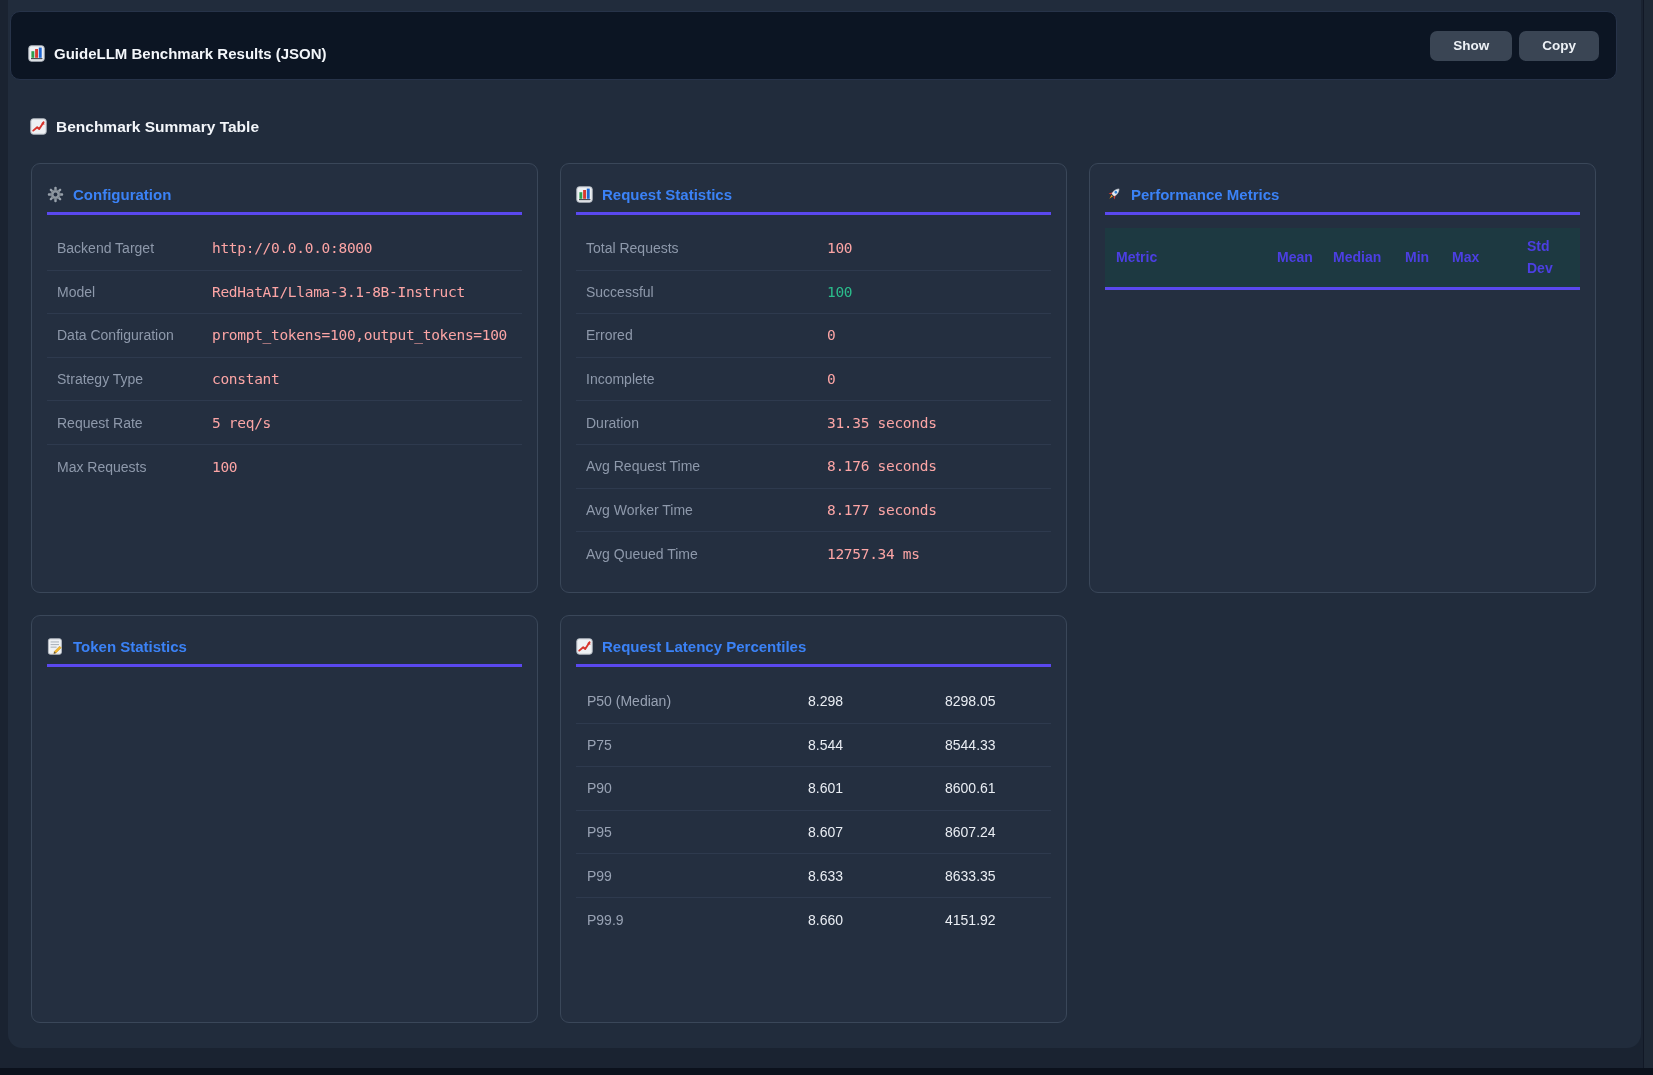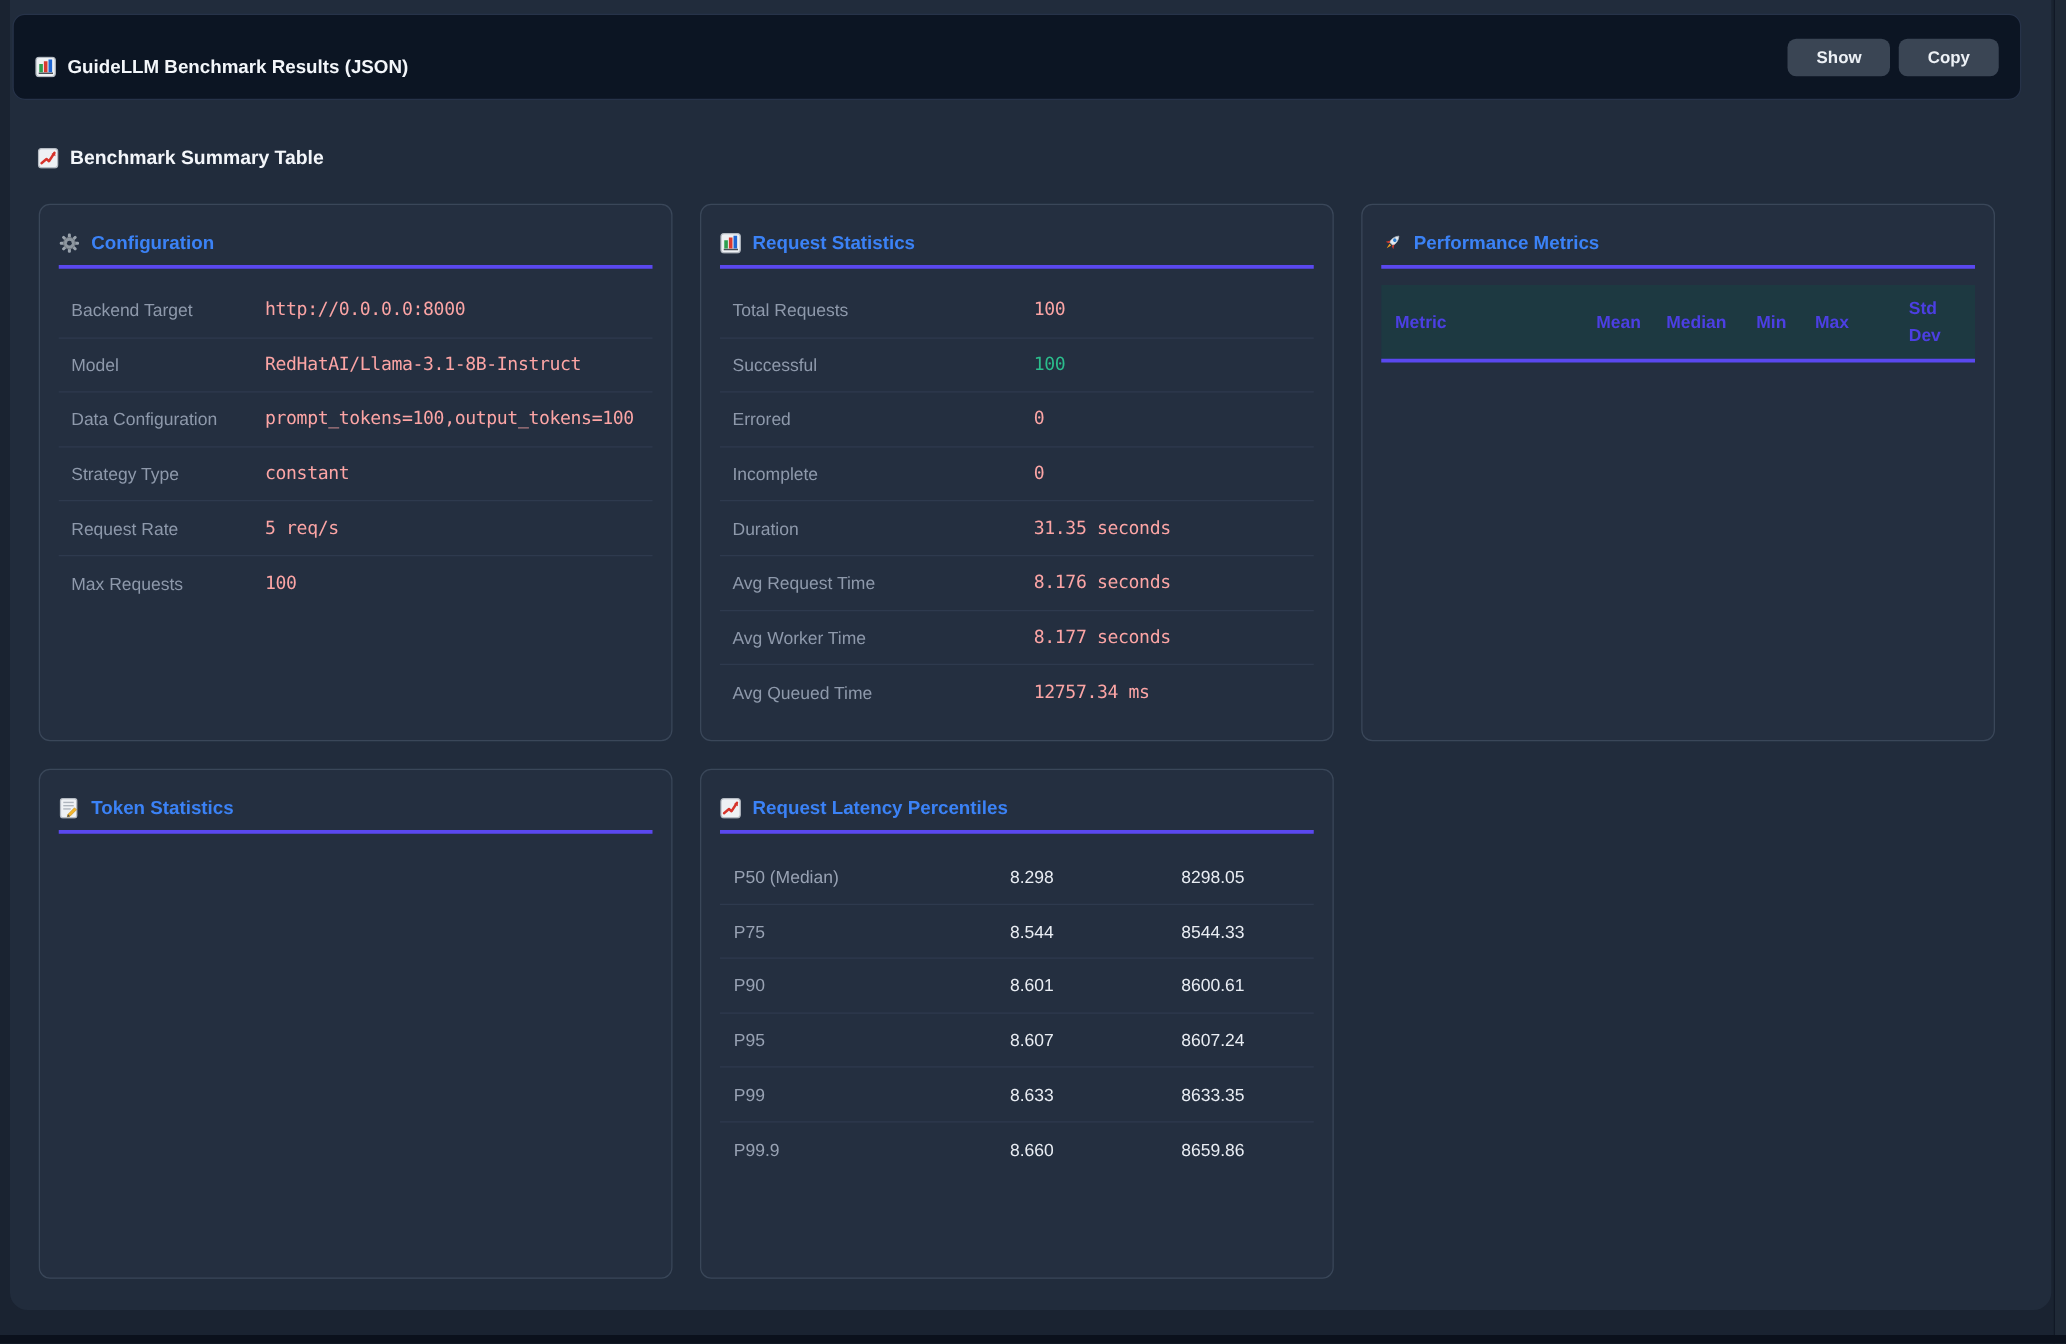--- a/index.html
+++ b/index.html
@@ -325,21 +325,21 @@
             <span class="mt-c">8607.24</span>
           </div>
           <div class="mt-row">
             <span class="mt-c">P99</span>
             <span class="mt-c">8.633</span>
             <span class="mt-c">8633.35</span>
           </div>
           <div class="mt-row">
             <span class="mt-c">P99.9</span>
             <span class="mt-c">8.660</span>
-            <span class="mt-c">8659.86</span>
+            <span class="mt-c">4151.92</span>
           </div>
         </div>
     </div>
 
   </div>
 </div>
 
 <div class="scrollbar"></div>
 <div class="footer-strip"></div>
 

